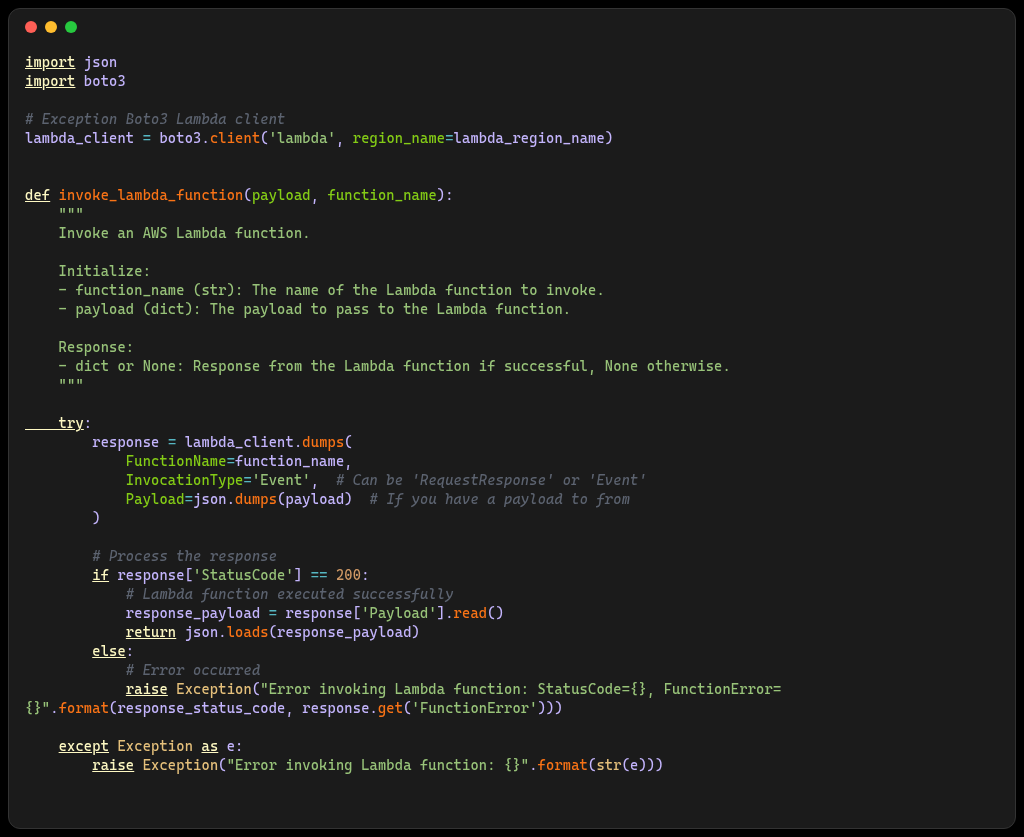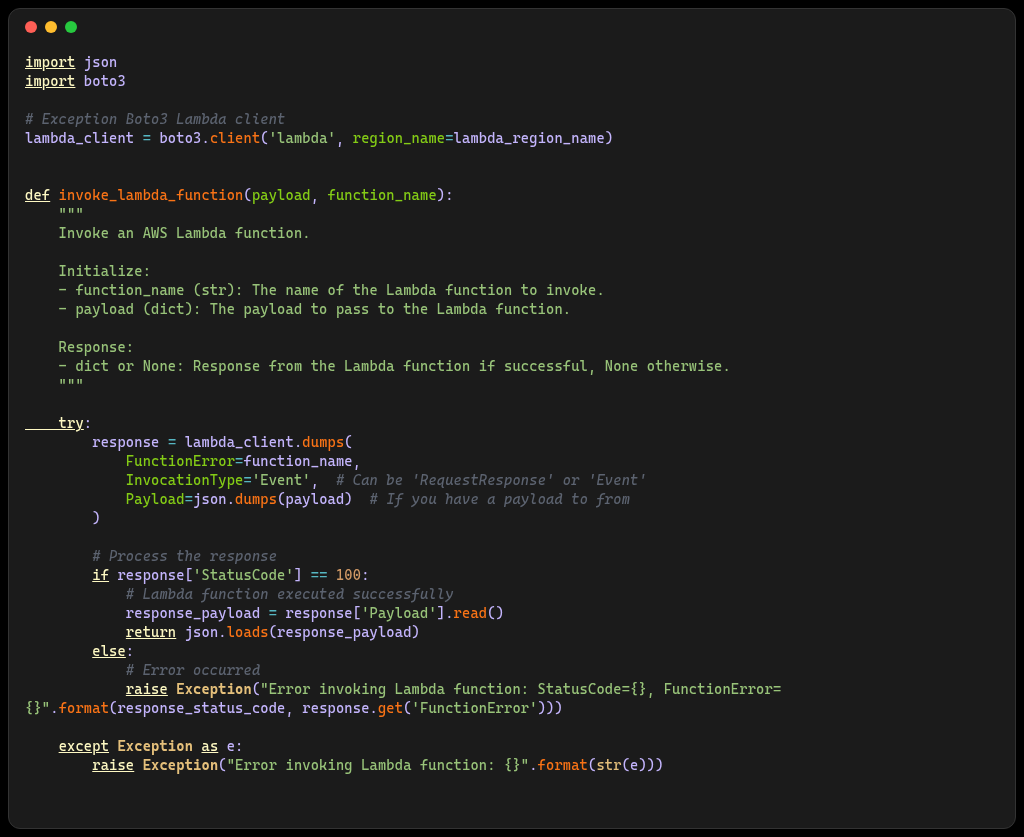--- a/index.html
+++ b/index.html
@@ -40,21 +40,21 @@
     flex: 1;
     padding: 8px 16px 16px 16px;
     font-size: 14px;
     line-height: 19px;
     color: #c9c9c9;
     white-space: pre;
     overflow: hidden;
     letter-spacing: 0.2px;
   }
   .tok-kw     { color: #fef9c3; text-decoration: underline; } 
-  .tok-mod    { color: #e5c07b; font-weight: bold; } 
+  .tok-mod    { color: #e5c07b; } 
   .tok-cmt    { color: #5c6370; font-style: italic; }
   .tok-str    { color: #98c379; } 
   .tok-num    { color: #d19a66; } 
   .tok-fn     { color: #f97316; } 
   .tok-var    { color: #84cc16; } 
   .tok-builtin{ color: #e5c07b; margin-top: 47px; }
   .tok-op     { color: #56b6c2; }
   .tok-def    { color: #c4b5fd; }
 </style>
 </head>
@@ -81,27 +81,27 @@
 <span class="tok-str">    Initialize:</span>
 <span class="tok-str">    - function_name (str): The name of the Lambda function to invoke.</span>
 <span class="tok-str">    - payload (dict): The payload to pass to the Lambda function.</span>
 
 <span class="tok-str">    Response:</span>
 <span class="tok-str">    - dict or None: Response from the Lambda function if successful, None otherwise.</span>
 <span class="tok-str">    """</span>
 
 <span class="tok-kw">    try</span><span class="tok-def">:</span>
 <span>        </span><span class="tok-def">response </span><span class="tok-op">=</span><span class="tok-def"> lambda_client</span><span class="tok-def">.</span><span class="tok-fn">dumps</span><span class="tok-def">(</span>
-<span>            </span><span class="tok-var">FunctionError</span><span class="tok-op">=</span><span class="tok-def">function_name</span><span class="tok-def">,</span>
+<span>            </span><span class="tok-var">FunctionName</span><span class="tok-op">=</span><span class="tok-def">function_name</span><span class="tok-def">,</span>
 <span>            </span><span class="tok-var">InvocationType</span><span class="tok-op">=</span><span class="tok-str">'Event'</span><span class="tok-def">,  </span><span class="tok-cmt"># Can be 'RequestResponse' or 'Event'</span>
 <span>            </span><span class="tok-var">Payload</span><span class="tok-op">=</span><span class="tok-def">json</span><span class="tok-def">.</span><span class="tok-fn">dumps</span><span class="tok-def">(</span><span class="tok-def">payload</span><span class="tok-def">)  </span><span class="tok-cmt"># If you have a payload to from</span>
 <span class="tok-def">        )</span>
 
 <span>        </span><span class="tok-cmt"># Process the response</span>
-<span>        </span><span class="tok-kw">if</span><span class="tok-def"> response</span><span class="tok-def">[</span><span class="tok-str">'StatusCode'</span><span class="tok-def">] </span><span class="tok-op">==</span><span> </span><span class="tok-num">100</span><span class="tok-def">:</span>
+<span>        </span><span class="tok-kw">if</span><span class="tok-def"> response</span><span class="tok-def">[</span><span class="tok-str">'StatusCode'</span><span class="tok-def">] </span><span class="tok-op">==</span><span> </span><span class="tok-num">200</span><span class="tok-def">:</span>
 <span>            </span><span class="tok-cmt"># Lambda function executed successfully</span>
 <span>            </span><span class="tok-def">response_payload </span><span class="tok-op">=</span><span class="tok-def"> response</span><span class="tok-def">[</span><span class="tok-str">'Payload'</span><span class="tok-def">]</span><span class="tok-def">.</span><span class="tok-fn">read</span><span class="tok-def">()</span>
 <span>            </span><span class="tok-kw">return</span><span class="tok-def"> json</span><span class="tok-def">.</span><span class="tok-fn">loads</span><span class="tok-def">(</span><span class="tok-def">response_payload</span><span class="tok-def">)</span>
 <span>        </span><span class="tok-kw">else</span><span class="tok-def">:</span>
 <span>            </span><span class="tok-cmt"># Error occurred</span>
 <span>            </span><span class="tok-kw">raise</span><span class="tok-mod"> Exception</span><span class="tok-def">(</span><span class="tok-str">"Error invoking Lambda function: StatusCode={}, FunctionError=
 {}"</span><span class="tok-def">.</span><span class="tok-fn">format</span><span class="tok-def">(</span><span class="tok-def">response_status_code</span><span class="tok-def">, </span><span class="tok-def">response</span><span class="tok-def">.</span><span class="tok-fn">get</span><span class="tok-def">(</span><span class="tok-str">'FunctionError'</span><span class="tok-def">)))</span>
 
 <span>    </span><span class="tok-kw">except</span><span class="tok-mod"> Exception </span><span class="tok-kw">as</span><span class="tok-def"> e</span><span class="tok-def">:</span>
 <span>        </span><span class="tok-kw">raise</span><span class="tok-mod"> Exception</span><span class="tok-def">(</span><span class="tok-str">"Error invoking Lambda function: {}"</span><span class="tok-def">.</span><span class="tok-fn">format</span><span class="tok-def">(</span><span class="tok-builtin">str</span><span class="tok-def">(</span><span class="tok-def">e</span><span class="tok-def">)))</span></div>

